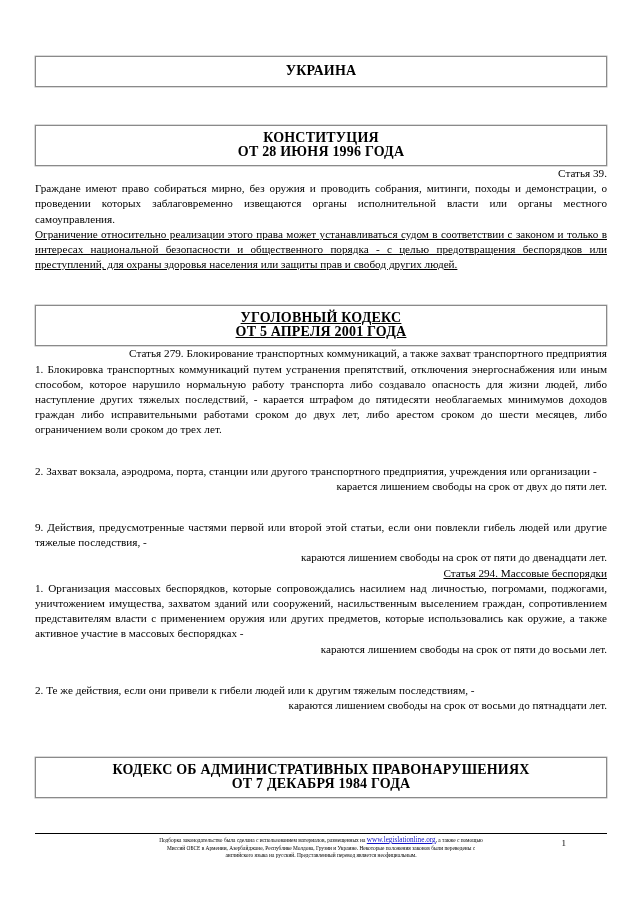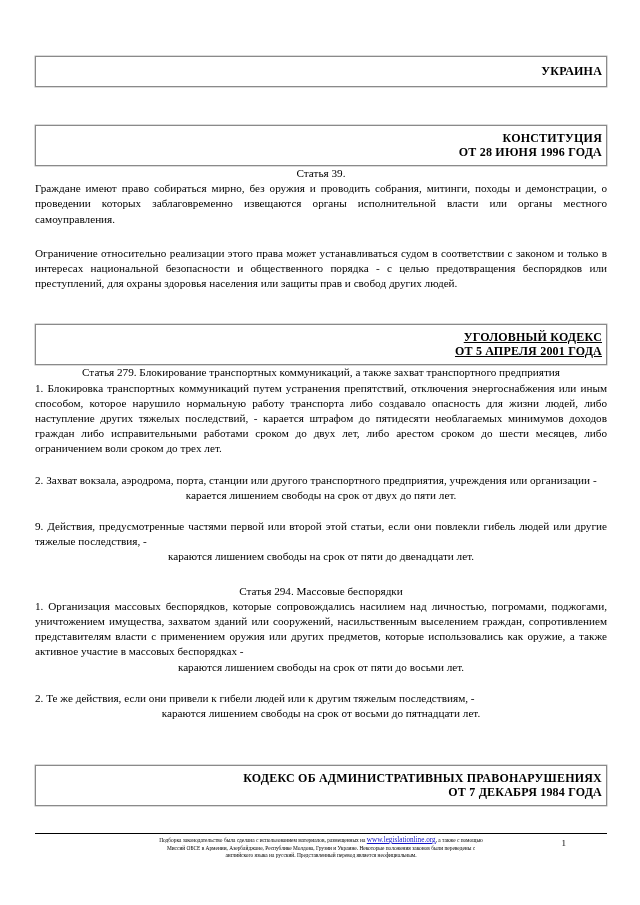--- a/index.html
+++ b/index.html
@@ -21,23 +21,23 @@
     position: absolute;
     left: 35px;
     top: 0;
     width: 572px;
   }
 
   
   .titlebox {
     border: 1px solid #8a8a8a;
     box-shadow: 0 0 0 0.5px #b5b5b5;
-    text-align: right;
+    text-align: center;
     font-weight: bold;
-    font-size: 12px;
+    font-size: 14px;
     line-height: 14px;
     padding: 5px 4px 6px 4px;
     box-sizing: border-box;
     letter-spacing: 0.2px;
   }
   .titlebox .line {
     display: block;
     white-space: nowrap;
   }
   .titlebox.single {
@@ -51,27 +51,27 @@
   .sp-33 { margin-top: 33px; text-decoration: underline; }
 
   p.body {
     font-size: 11.2px;
     line-height: 15.2px;
     margin: 0;
     text-align: justify;
     text-justify: inter-word;
   }
   p.body.left {
-    text-align: center;
+    text-align: right;
   }
   p.gap {
-    margin-top: 16px;
+    margin-top: 26px;
   }
   p.gap-lg {
-    margin-top: 19px;
+    text-decoration: underline;
   }
 
   
   .footer-rule {
     position: absolute;
     left: 35px;
     top: 833px;
     width: 572px;
     height: 0;
     border-top: 1px solid #000000;

